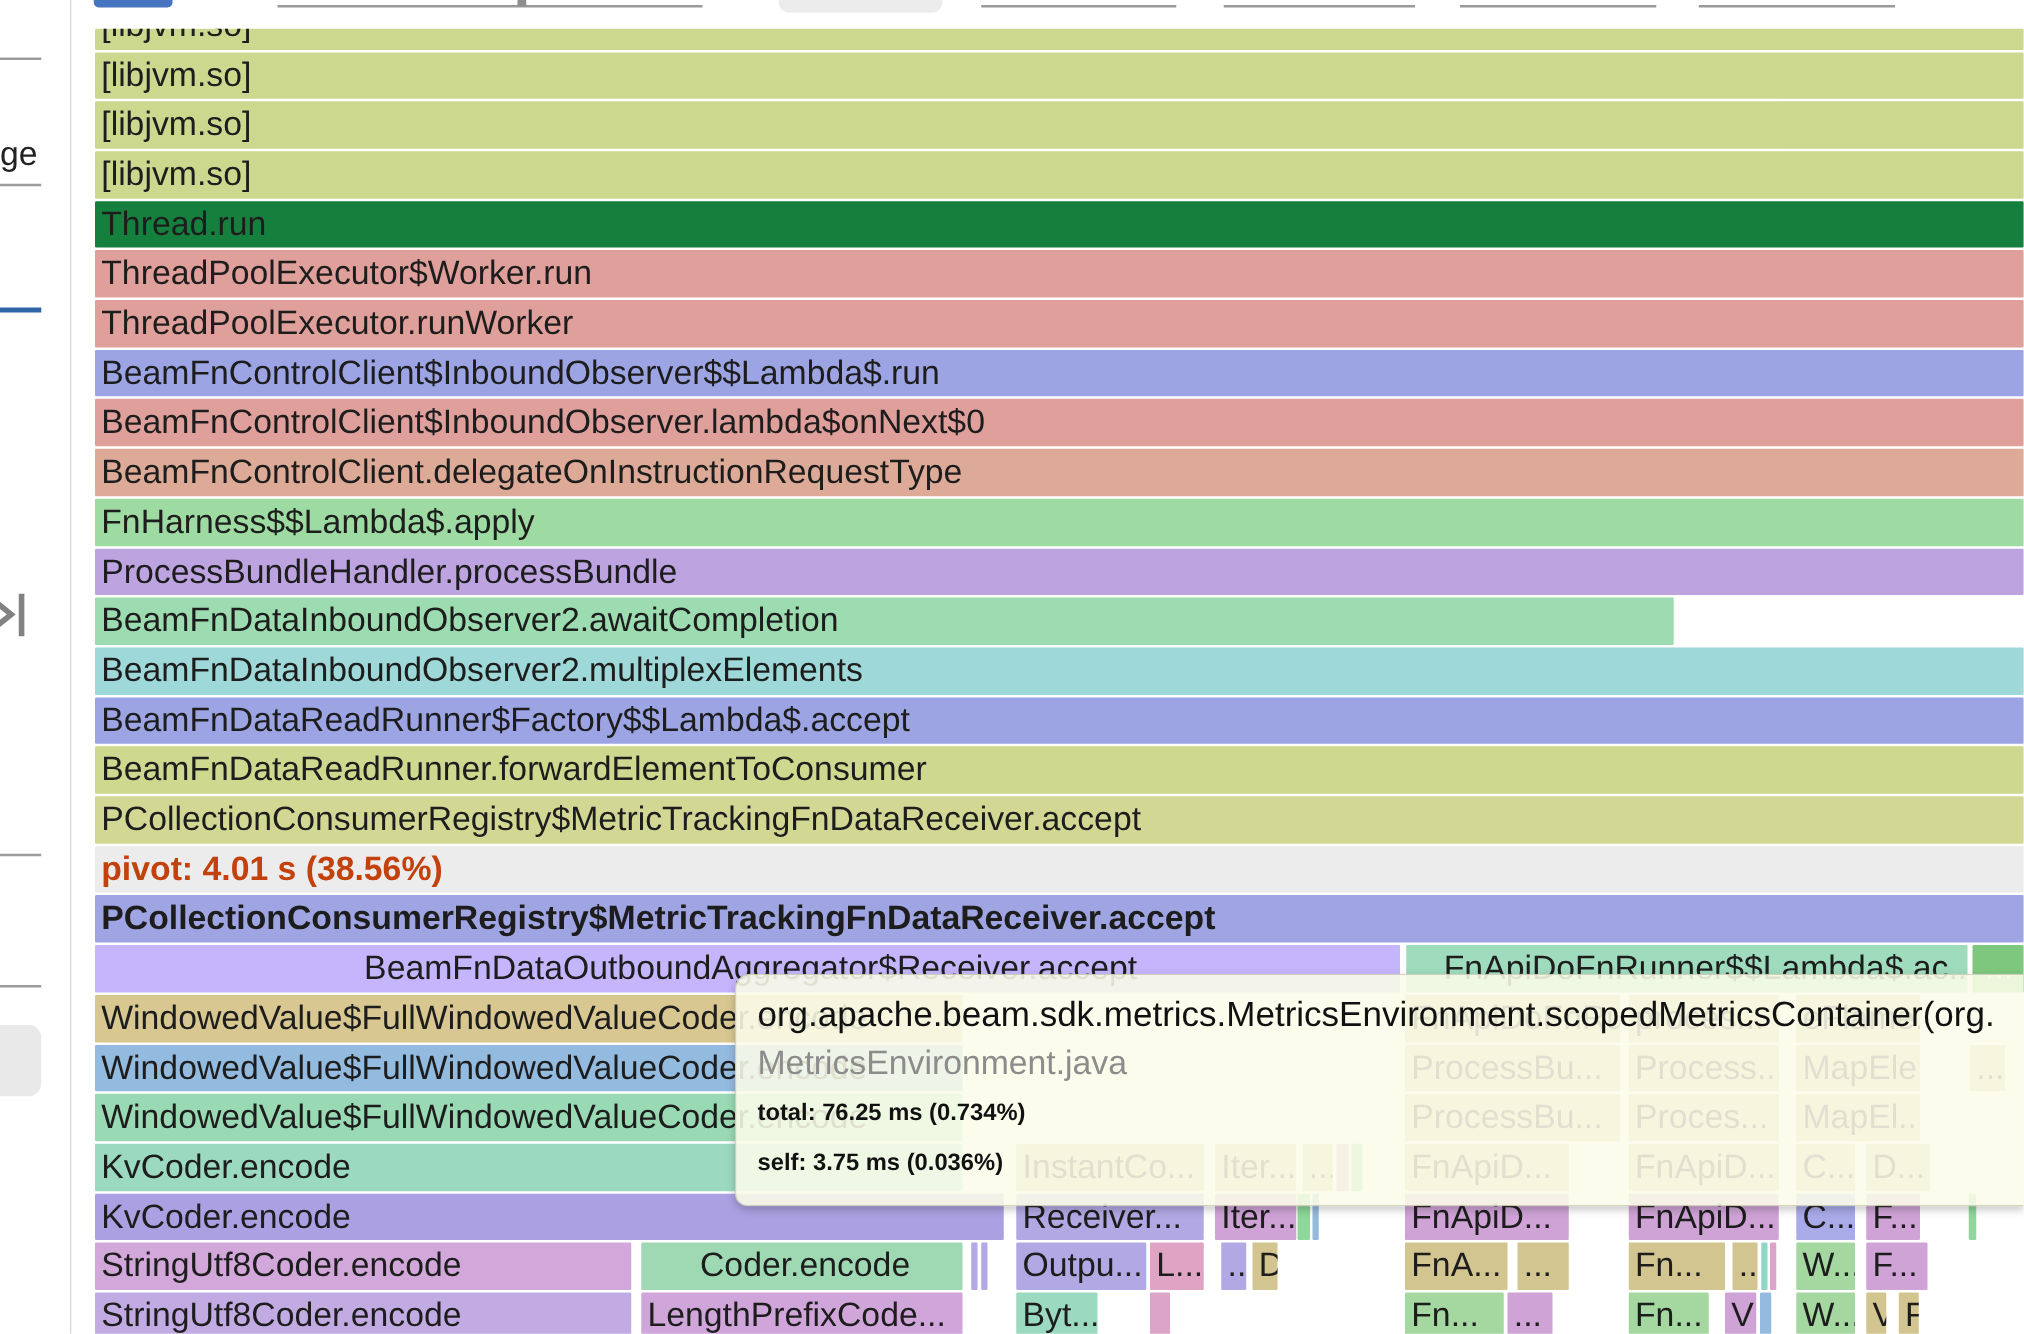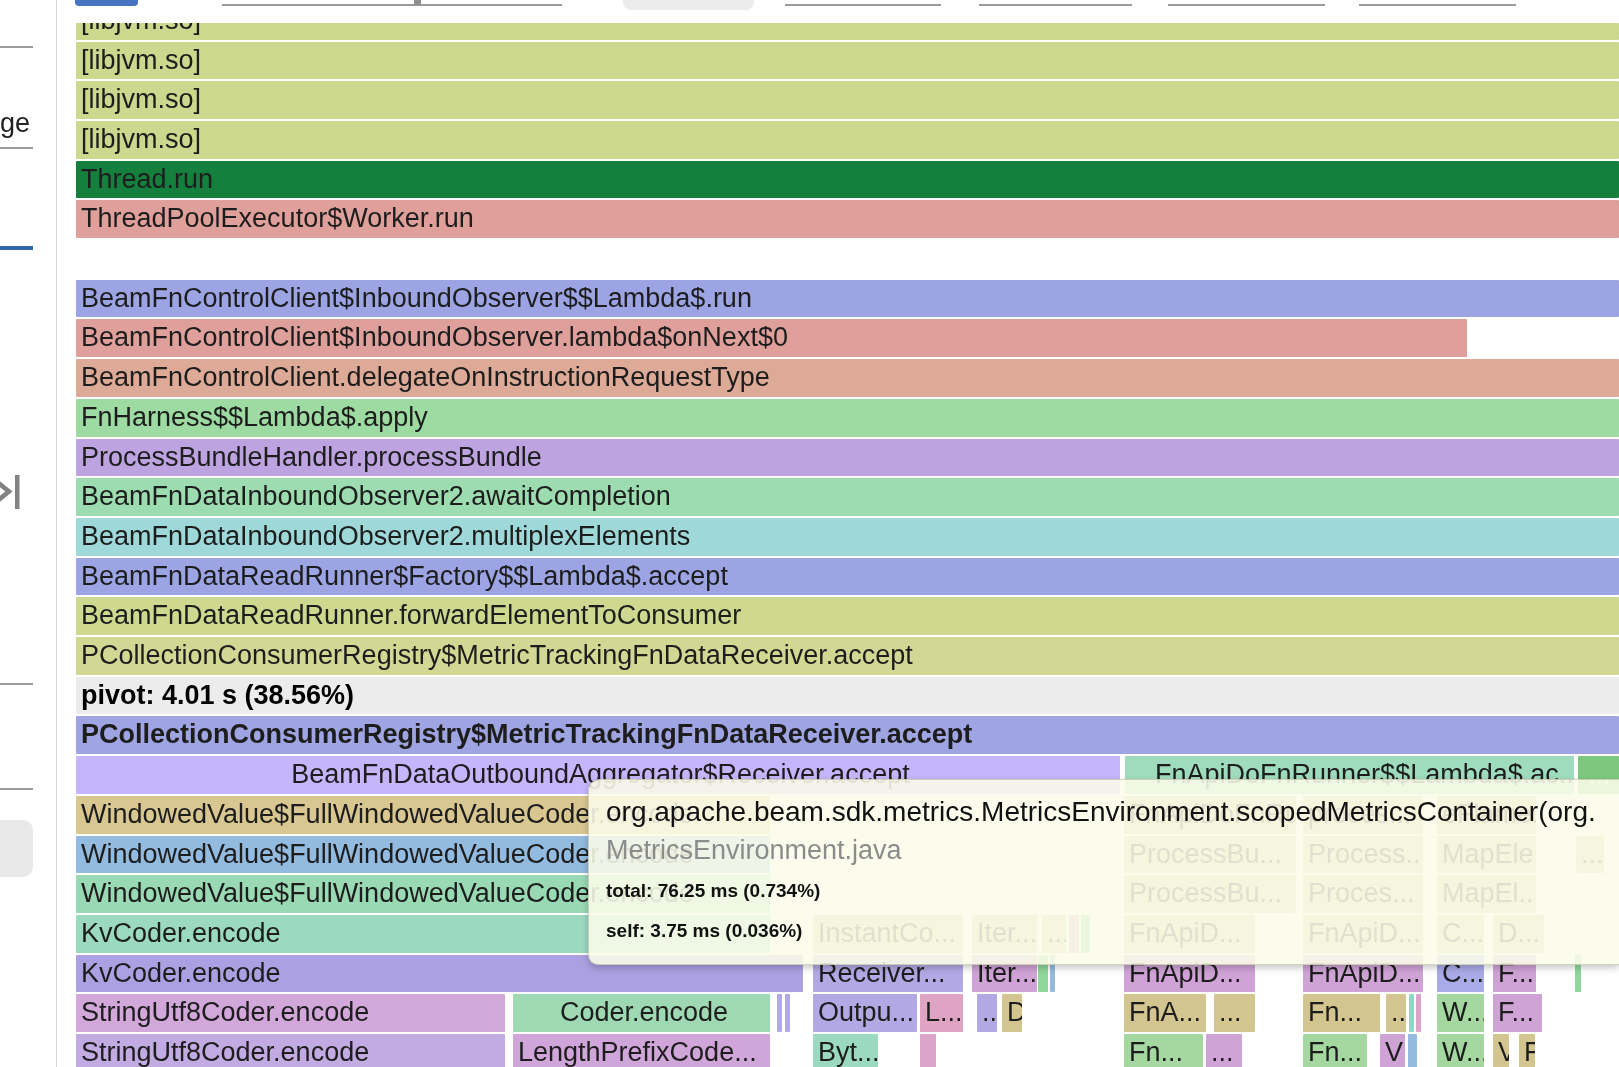--- a/index.html
+++ b/index.html
@@ -72,31 +72,32 @@
 
 <div id="flame">
     <div class="frame" style="left: 76px; top: 23px; width: 1543px; height: 16.6px; line-height: 37.8px; background: rgb(203, 216, 142); text-indent: 0px; padding-top: 0px; box-sizing: border-box; margin-top: 0px;">
       <span style="display: block; margin-top: -21.2px;">[libjvm.so]</span>
     </div>
     <div class="frame" style="left: 76px; top: 41.5px; width: 1543px; height: 37.8px; line-height: 37.8px; background: rgb(203, 216, 142);">[libjvm.so]</div>
     <div class="frame" style="left: 76px; top: 81.2px; width: 1543px; height: 37.8px; line-height: 37.8px; background: rgb(203, 216, 142);">[libjvm.so]</div>
     <div class="frame" style="left: 76px; top: 120.9px; width: 1543px; height: 37.8px; line-height: 37.8px; background: rgb(203, 216, 142);">[libjvm.so]</div>
     <div class="frame" style="left: 76px; top: 160.6px; width: 1543px; height: 37.8px; line-height: 37.8px; background: #15803d;">Thread.run</div>
     <div class="frame" style="left: 76px; top: 200.3px; width: 1543px; height: 37.8px; line-height: 37.8px; background: rgb(223, 159, 154);">ThreadPoolExecutor$Worker.run</div>
+    <div class="frame" style="left: 76px; top: 240px; width: 1543px; height: 37.8px; line-height: 37.8px; background: rgb(223, 159, 154);">ThreadPoolExecutor.runWorker</div>
     <div class="frame" style="left: 76px; top: 279.7px; width: 1543px; height: 37.8px; line-height: 37.8px; background: rgb(156, 164, 228);">BeamFnControlClient$InboundObserver$$Lambda$.run</div>
-    <div class="frame" style="left: 76px; top: 319.4px; width: 1391px; height: 37.8px; line-height: 37.8px; background: rgb(223, 160, 156);">BeamFnControlClient$InboundObserver.lambda$onNext$0</div>
+    <div class="frame" style="left: 76px; top: 319.4px; width: 1543px; height: 37.8px; line-height: 37.8px; background: rgb(223, 160, 156);">BeamFnControlClient$InboundObserver.lambda$onNext$0</div>
     <div class="frame" style="left: 76px; top: 359.1px; width: 1543px; height: 37.8px; line-height: 37.8px; background: rgb(220, 170, 150);">BeamFnControlClient.delegateOnInstructionRequestType</div>
     <div class="frame" style="left: 76px; top: 398.8px; width: 1543px; height: 37.8px; line-height: 37.8px; background: rgb(158, 219, 162);">FnHarness$$Lambda$.apply</div>
     <div class="frame" style="left: 76px; top: 438.5px; width: 1543px; height: 37.8px; line-height: 37.8px; background: rgb(189, 164, 225);">ProcessBundleHandler.processBundle</div>
-    <div class="frame" style="left: 76px; top: 478.2px; width: 1543px; height: 37.8px; line-height: 37.8px; background: rgb(156, 220, 176);">BeamFnDataInboundObserver2.awaitCompletion</div>
+    <div class="frame" style="left: 76px; top: 478.2px; width: 1263px; height: 37.8px; line-height: 37.8px; background: rgb(156, 220, 176);">BeamFnDataInboundObserver2.awaitCompletion</div>
     <div class="frame" style="left: 76px; top: 517.9px; width: 1543px; height: 37.8px; line-height: 37.8px; background: rgb(158, 216, 216);">BeamFnDataInboundObserver2.multiplexElements</div>
     <div class="frame" style="left: 76px; top: 557.6px; width: 1543px; height: 37.8px; line-height: 37.8px; background: rgb(156, 164, 228);">BeamFnDataReadRunner$Factory$$Lambda$.accept</div>
     <div class="frame" style="left: 76px; top: 597.3px; width: 1543px; height: 37.8px; line-height: 37.8px; background: rgb(206, 216, 143);">BeamFnDataReadRunner.forwardElementToConsumer</div>
     <div class="frame" style="left: 76px; top: 637px; width: 1543px; height: 37.8px; line-height: 37.8px; background: rgb(211, 215, 148);">PCollectionConsumerRegistry$MetricTrackingFnDataReceiver.accept</div>
-    <div class="frame b" style="left: 76px; top: 676.7px; width: 1543px; height: 37.8px; line-height: 37.8px; background: rgb(236, 236, 236); color: #000000;">pivot: 4.01 s (38.56%)</div>
+    <div class="frame b" style="left: 76px; top: 676.7px; width: 1543px; height: 37.8px; line-height: 37.8px; background: rgb(236, 236, 236); color: #c2410c;">pivot: 4.01 s (38.56%)</div>
     <div class="frame b" style="left: 76px; top: 716.4px; width: 1543px; height: 37.8px; line-height: 37.8px; background: rgb(159, 165, 226);">PCollectionConsumerRegistry$MetricTrackingFnDataReceiver.accept</div>
     <div class="frame" style="left: 76px; top: 756.1px; width: 1044px; height: 37.8px; line-height: 37.8px; background: #c4b5fd; text-align: center;">BeamFnDataOutboundAggregator$Receiver.accept</div>
     <div class="frame" style="left: 1125px; top: 756.1px; width: 449px; height: 37.8px; line-height: 37.8px; background: rgb(159, 219, 189); padding-left: 30px;">FnApiDoFnRunner$$Lambda$.ac...</div>
     <div class="frame" style="left: 1578px; top: 756.1px; width: 41px; height: 37.8px; line-height: 37.8px; background: rgb(125, 200, 126); color: rgb(230, 242, 230); padding-left: 10px;">...</div>
     <div class="frame" style="left: 76px; top: 795.8px; width: 694px; height: 37.8px; line-height: 37.8px; background: rgb(216, 199, 145);">WindowedValue$FullWindowedValueCoder.encode</div>
     <div class="frame" style="left: 1124px; top: 795.8px; width: 172px; height: 37.8px; line-height: 37.8px; background: rgb(211, 197, 143);">FnApiDoFnRun...</div>
     <div class="frame" style="left: 1303px; top: 795.8px; width: 120px; height: 37.8px; line-height: 37.8px; background: rgb(211, 197, 143);">proces...</div>
     <div class="frame" style="left: 1437px; top: 795.8px; width: 99px; height: 37.8px; line-height: 37.8px; background: rgb(211, 197, 143);">eFlame...</div>
     <div class="frame" style="left: 76px; top: 835.5px; width: 694px; height: 37.8px; line-height: 37.8px; background: rgb(147, 186, 223);">WindowedValue$FullWindowedValueCoder.encode</div>
     <div class="frame" style="left: 1124px; top: 835.5px; width: 172px; height: 37.8px; line-height: 37.8px; background: rgb(211, 197, 143);">ProcessBu...</div>

